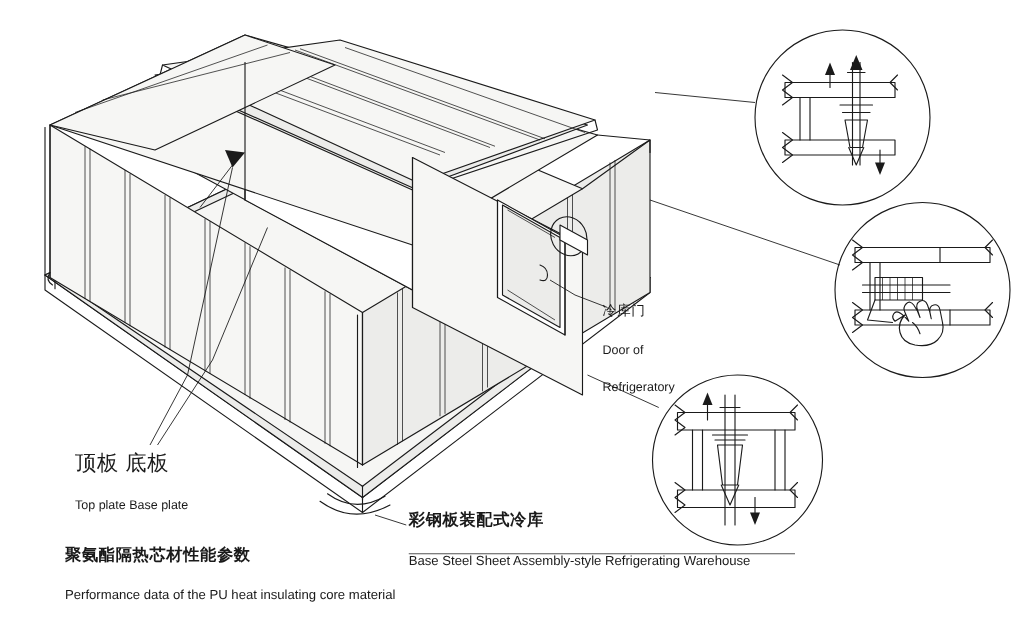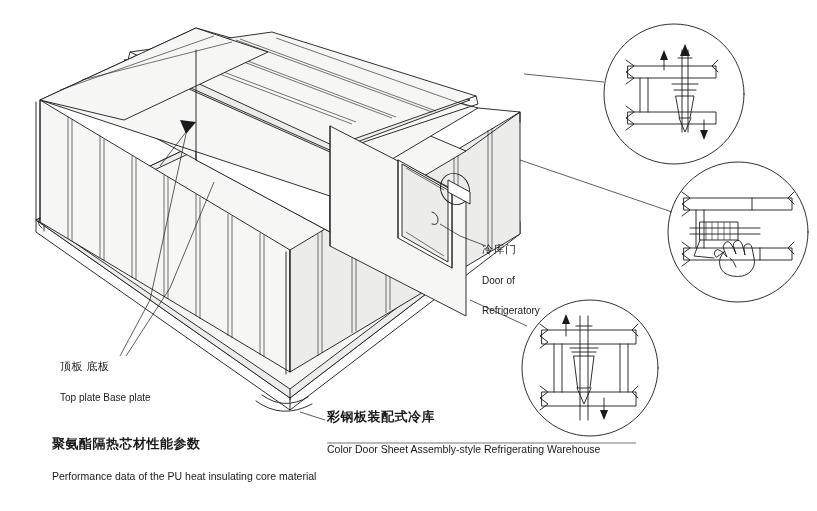--- a/index.html
+++ b/index.html
@@ -44,30 +44,31 @@
   #label-door {
     left: 482px;
     top: 243px;
   }
   #label-door .cn { font-size: 11px; }
   #label-door .en { font-size: 10px; }
   #label-plates {
     left: 60px;
     top: 360px;
   }
-  #label-plates .cn { font-size: 11px; }
+  #label-plates .cn { font-size: 17px; }
   #label-plates .en { font-size: 10px; }
   #label-title {
     left: 327px;
     top: 409px;
   }
   #label-title .cn {
     font-size: 13px;
     font-weight: bold;
     letter-spacing: 0.5px;
+    font-family: Liberation Mono, monospace;
   }
   #label-title .en {
     font-size: 10.5px;
   }
   #label-perf {
     left: 52px;
     top: 436px;
   }
   #label-perf .cn {
     font-size: 13px;
@@ -316,21 +317,21 @@
     <span class="en">Refrigeratory</span>
   </div>
 
   <div class="label" id="label-plates">
     <span class="cn">顶板 底板</span>
     <span class="en">Top plate Base plate</span>
   </div>
 
   <div class="label" id="label-title">
     <span class="cn">彩钢板装配式冷库</span>
-    <span class="en">Color Door Sheet Assembly-style Refrigerating Warehouse</span>
+    <span class="en">Base Steel Sheet Assembly-style Refrigerating Warehouse</span>
   </div>
 
   <div class="label" id="label-perf">
     <span class="cn">聚氨酯隔热芯材性能参数</span>
     <span class="en">Performance data of the PU heat insulating core material</span>
   </div>
 
 </div>
 
 </body></html>

